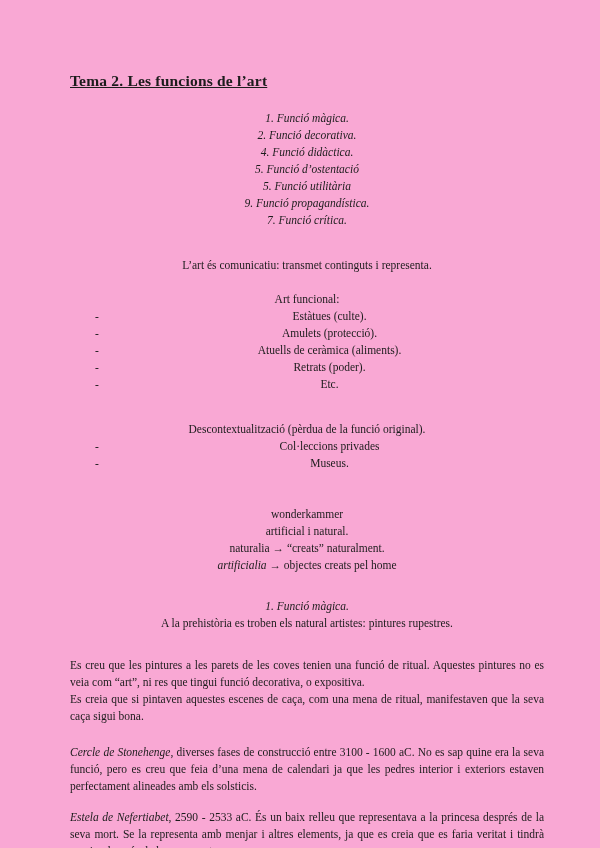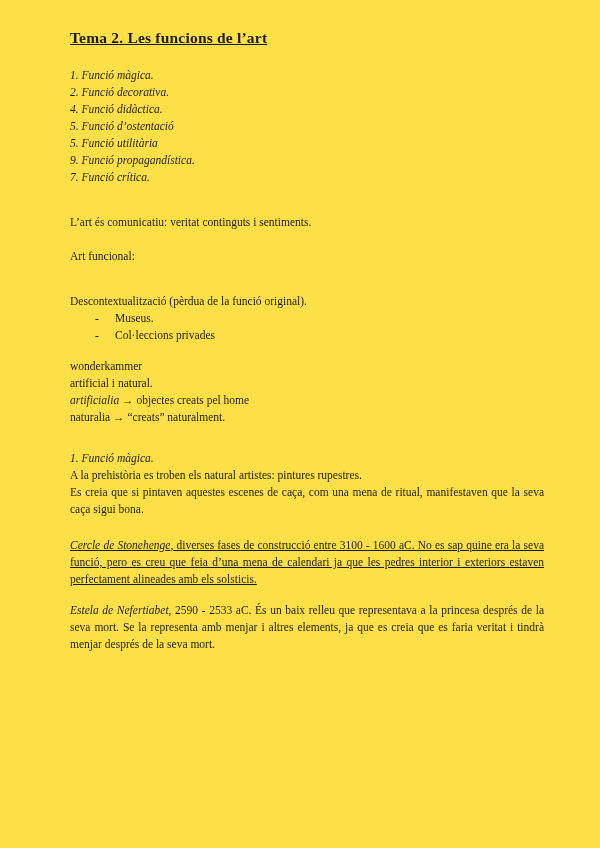--- a/index.html
+++ b/index.html
@@ -7,51 +7,52 @@
   body {
     width: 600px;
     height: 848px;
     font-family: "Liberation Serif", "DejaVu Serif", serif;
     color: #1c1c1c;
     overflow: hidden;
   }
   .page {
     width: 600px;
     height: 848px;
-    padding: 29px 56px 0 70px;
-    background: #fde047;
+    padding: 72px 56px 0 70px;
+    background: #f9a8d4;
   }
   .title {
     font-size: 15.5px;
     font-weight: bold;
     text-decoration: underline;
     letter-spacing: 0.2px;
   }
   p, li {
     font-size: 11.5px;
     line-height: 17px;
+    text-align: center;
   }
   ol, ul { list-style: none; }
   .toc { margin-top: 20px; font-style: italic; }
   .it { font-style: italic; }
   .just { text-align: justify; }
   .dash li {
     position: relative;
     padding-left: 45px;
   }
   .dash li::before {
     content: "-";
     position: absolute;
     left: 25px;
   }
   .mt28 { margin-top: 28px; }
-  .mt26 { margin-top: 14px; }
+  .mt26 { margin-top: 34px; }
   .mt25 { margin-top: 25px; }
   .mt24 { margin-top: 24px; }
-  .mt19 { margin-top: 19px; text-decoration: underline; }
+  .mt19 { margin-top: 19px; }
   .mt17 { margin-top: 17px; }
   .mt14 { margin-top: 14px; }
   .mt12 { margin-top: 28px; }
 </style>
 </head>
 <body>
 
 <div class="page">
 
   <h1 class="title">Tema 2. Les funcions de l’art</h1>
@@ -59,39 +60,47 @@
   <ol class="toc">
     <li>1. Funció màgica.</li>
     <li>2. Funció decorativa.</li>
     <li>4. Funció didàctica.</li>
     <li>5. Funció d’ostentació</li>
     <li>5. Funció utilitària</li>
     <li>9. Funció propagandística.</li>
     <li>7.  Funció crítica.</li>
   </ol>
 
-  <p class="mt28">L’art és comunicatiu: veritat continguts i sentiments.</p>
+  <p class="mt28">L’art és comunicatiu: transmet continguts i representa.</p>
 
   <p class="mt17">Art funcional:</p>
+  <ul class="dash">
+    <li>Estàtues (culte).</li>
+    <li>Amulets (protecció).</li>
+    <li>Atuells de ceràmica (aliments).</li>
+    <li>Retrats (poder).</li>
+    <li>Etc.</li>
+  </ul>
 
   <p class="mt12">Descontextualització (pèrdua de la funció original).</p>
   <ul class="dash">
+    <li>Col·leccions privades</li>
     <li>Museus.</li>
-    <li>Col·leccions privades</li>
   </ul>
 
   <div class="mt26">
     <p>wonderkammer</p>
     <p>artificial i natural.</p>
+    <p>naturalia → “creats” naturalment.</p>
     <p><span class="it">artificialia</span><span> → objectes creats pel home</span></p>
-    <p>naturalia → “creats” naturalment.</p>
   </div>
 
   <p class="it mt24">1. Funció màgica.</p>
   <p>A la prehistòria es troben els natural artistes: pintures rupestres.</p>
 
+  <p class="just mt25">Es creu que les pintures a les parets de les coves tenien una funció de ritual. Aquestes pintures no es veia com “art”, ni res que tingui funció decorativa, o expositiva.</p>
   <p class="just">Es creia que si pintaven aquestes escenes de caça, com una mena de ritual, manifestaven que la seva caça sigui bona.</p>
 
   <p class="just mt19"><span class="it">Cercle de Stonehenge</span><span>, diverses fases de construcció entre 3100 - 1600 aC. No es sap quine era la seva funció, pero es creu que feia d’una mena de calendari ja que les pedres interior i exteriors estaven perfectament alineades amb els solsticis.</span></p>
 
   <p class="just mt14"><span class="it">Estela de Nefertiabet</span><span>, 2590 - 2533 aC. És un baix relleu que representava a la princesa després de la seva mort. Se la representa amb menjar i altres elements, ja que es creia que es faria veritat i tindrà menjar després de la seva mort.</span></p>
 
 </div>
 
 </body></html>

